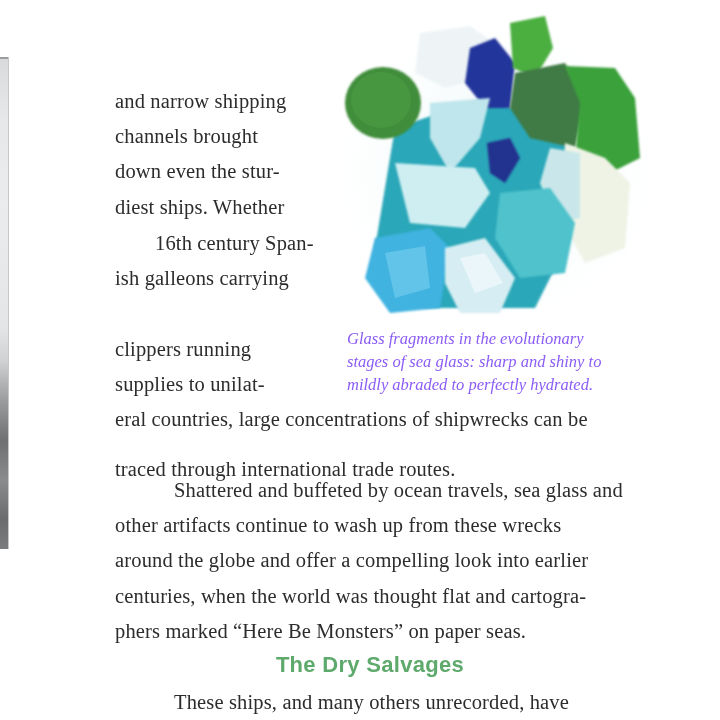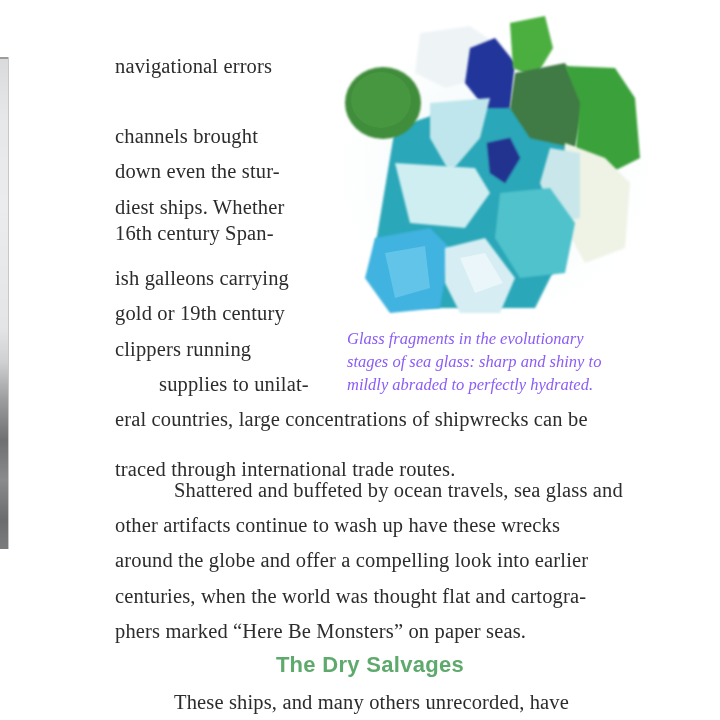--- a/index.html
+++ b/index.html
@@ -81,29 +81,28 @@
       letter-spacing: 0.3px;
     }
   </style>
 </head>
 <body>
 
 <div class="page">
 
   <div class="side-photo"></div>
 
-  <div class="body-line" style="top:56px;">navigational errors</div>
+  <div class="body-line" style="top:91px;">and narrow shipping</div>
   <div class="body-line" style="top:126px;">channels brought</div>
   <div class="body-line" style="top:161px;text-align:center;">down even the stur-</div>
   <div class="body-line" style="top:197px;">diest ships. Whether</div>
-  <div class="body-line" style="top:223px;">16th century Span-</div>
+  <div class="body-line" style="top:233px;margin-left:40px;">16th century Span-</div>
   <div class="body-line" style="top:268px;">ish galleons carrying</div>
-  <div class="body-line" style="top:303px;">gold or 19th century</div>
   <div class="body-line" style="top:339px;">clippers running</div>
-  <div class="body-line" style="top:374px;margin-left:44px;">supplies to unilat-</div>
+  <div class="body-line" style="top:374px;">supplies to unilat-</div>
 
   <div class="figure">
     <svg viewBox="0 0 320 310" xmlns="http://www.w3.org/2000/svg">
       <defs>
         <radialGradient id="glow" cx="50%" cy="50%" r="55%">
           <stop offset="0%" stop-color="#dff1f4"></stop>
           <stop offset="100%" stop-color="#ffffff" stop-opacity="0"></stop>
         </radialGradient>
         <filter id="soft">
             <feGaussianBlur stdDeviation="1.2"></feGaussianBlur>
@@ -149,21 +148,21 @@
   </div>
 
   <div class="caption-line" style="top:331px;">Glass fragments in the evolutionary</div>
   <div class="caption-line" style="top:354px;">stages of sea glass: sharp and shiny to</div>
   <div class="caption-line" style="top:377px;">mildly abraded to perfectly hydrated.</div>
 
   <div class="body-line" style="top:409px;">eral countries, large concentrations of shipwrecks can be</div>
   <div class="body-line" style="top:459px;">traced through international trade routes.</div>
 
   <div class="body-line indent" style="top:480px;">Shattered and buffeted by ocean travels, sea glass and</div>
-  <div class="body-line" style="top:515px;">other artifacts continue to wash up have these wrecks</div>
+  <div class="body-line" style="top:515px;">other artifacts continue to wash up from these wrecks</div>
   <div class="body-line" style="top:550px;">around the globe and offer a compelling look into earlier</div>
   <div class="body-line" style="top:586px;text-align:center;">centuries, when the world was thought flat and cartogra-</div>
   <div class="body-line" style="top:621px;">phers marked “Here Be Monsters” on paper seas.</div>
 
   <div class="section-heading">The Dry Salvages</div>
 
   <div class="body-line indent" style="top:692px;">These ships, and many others unrecorded, have</div>
 
 </div>
 

